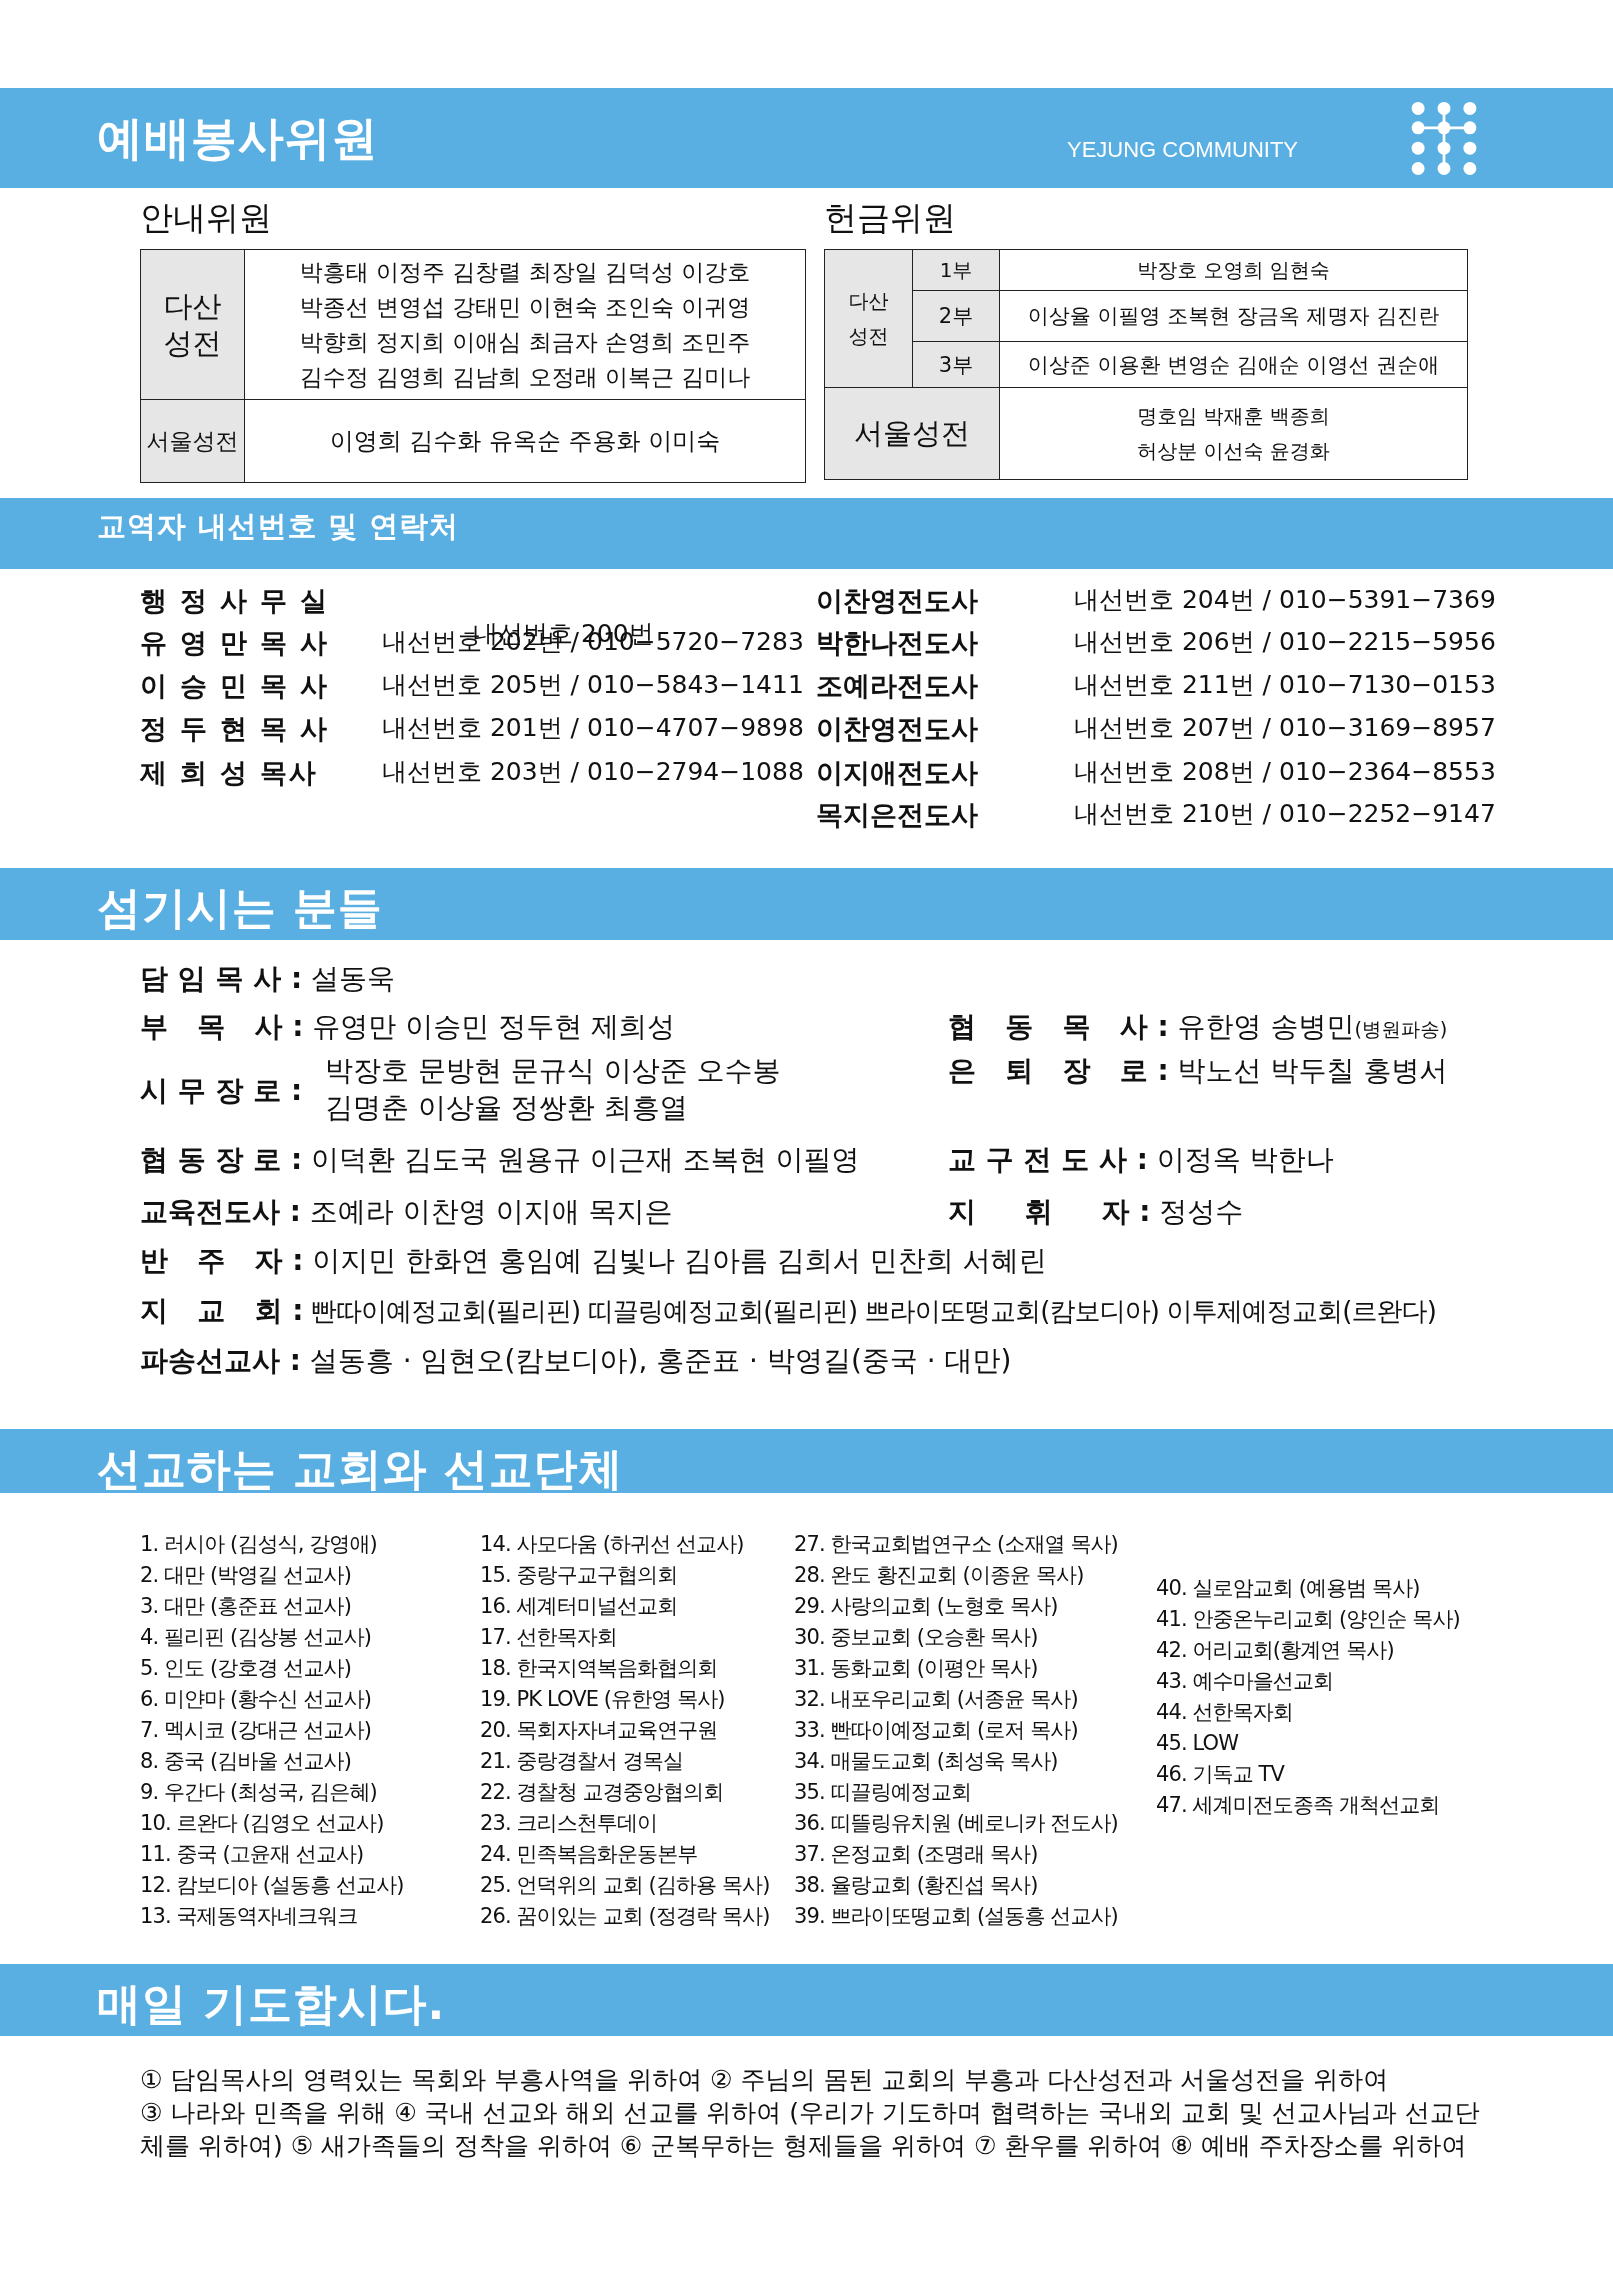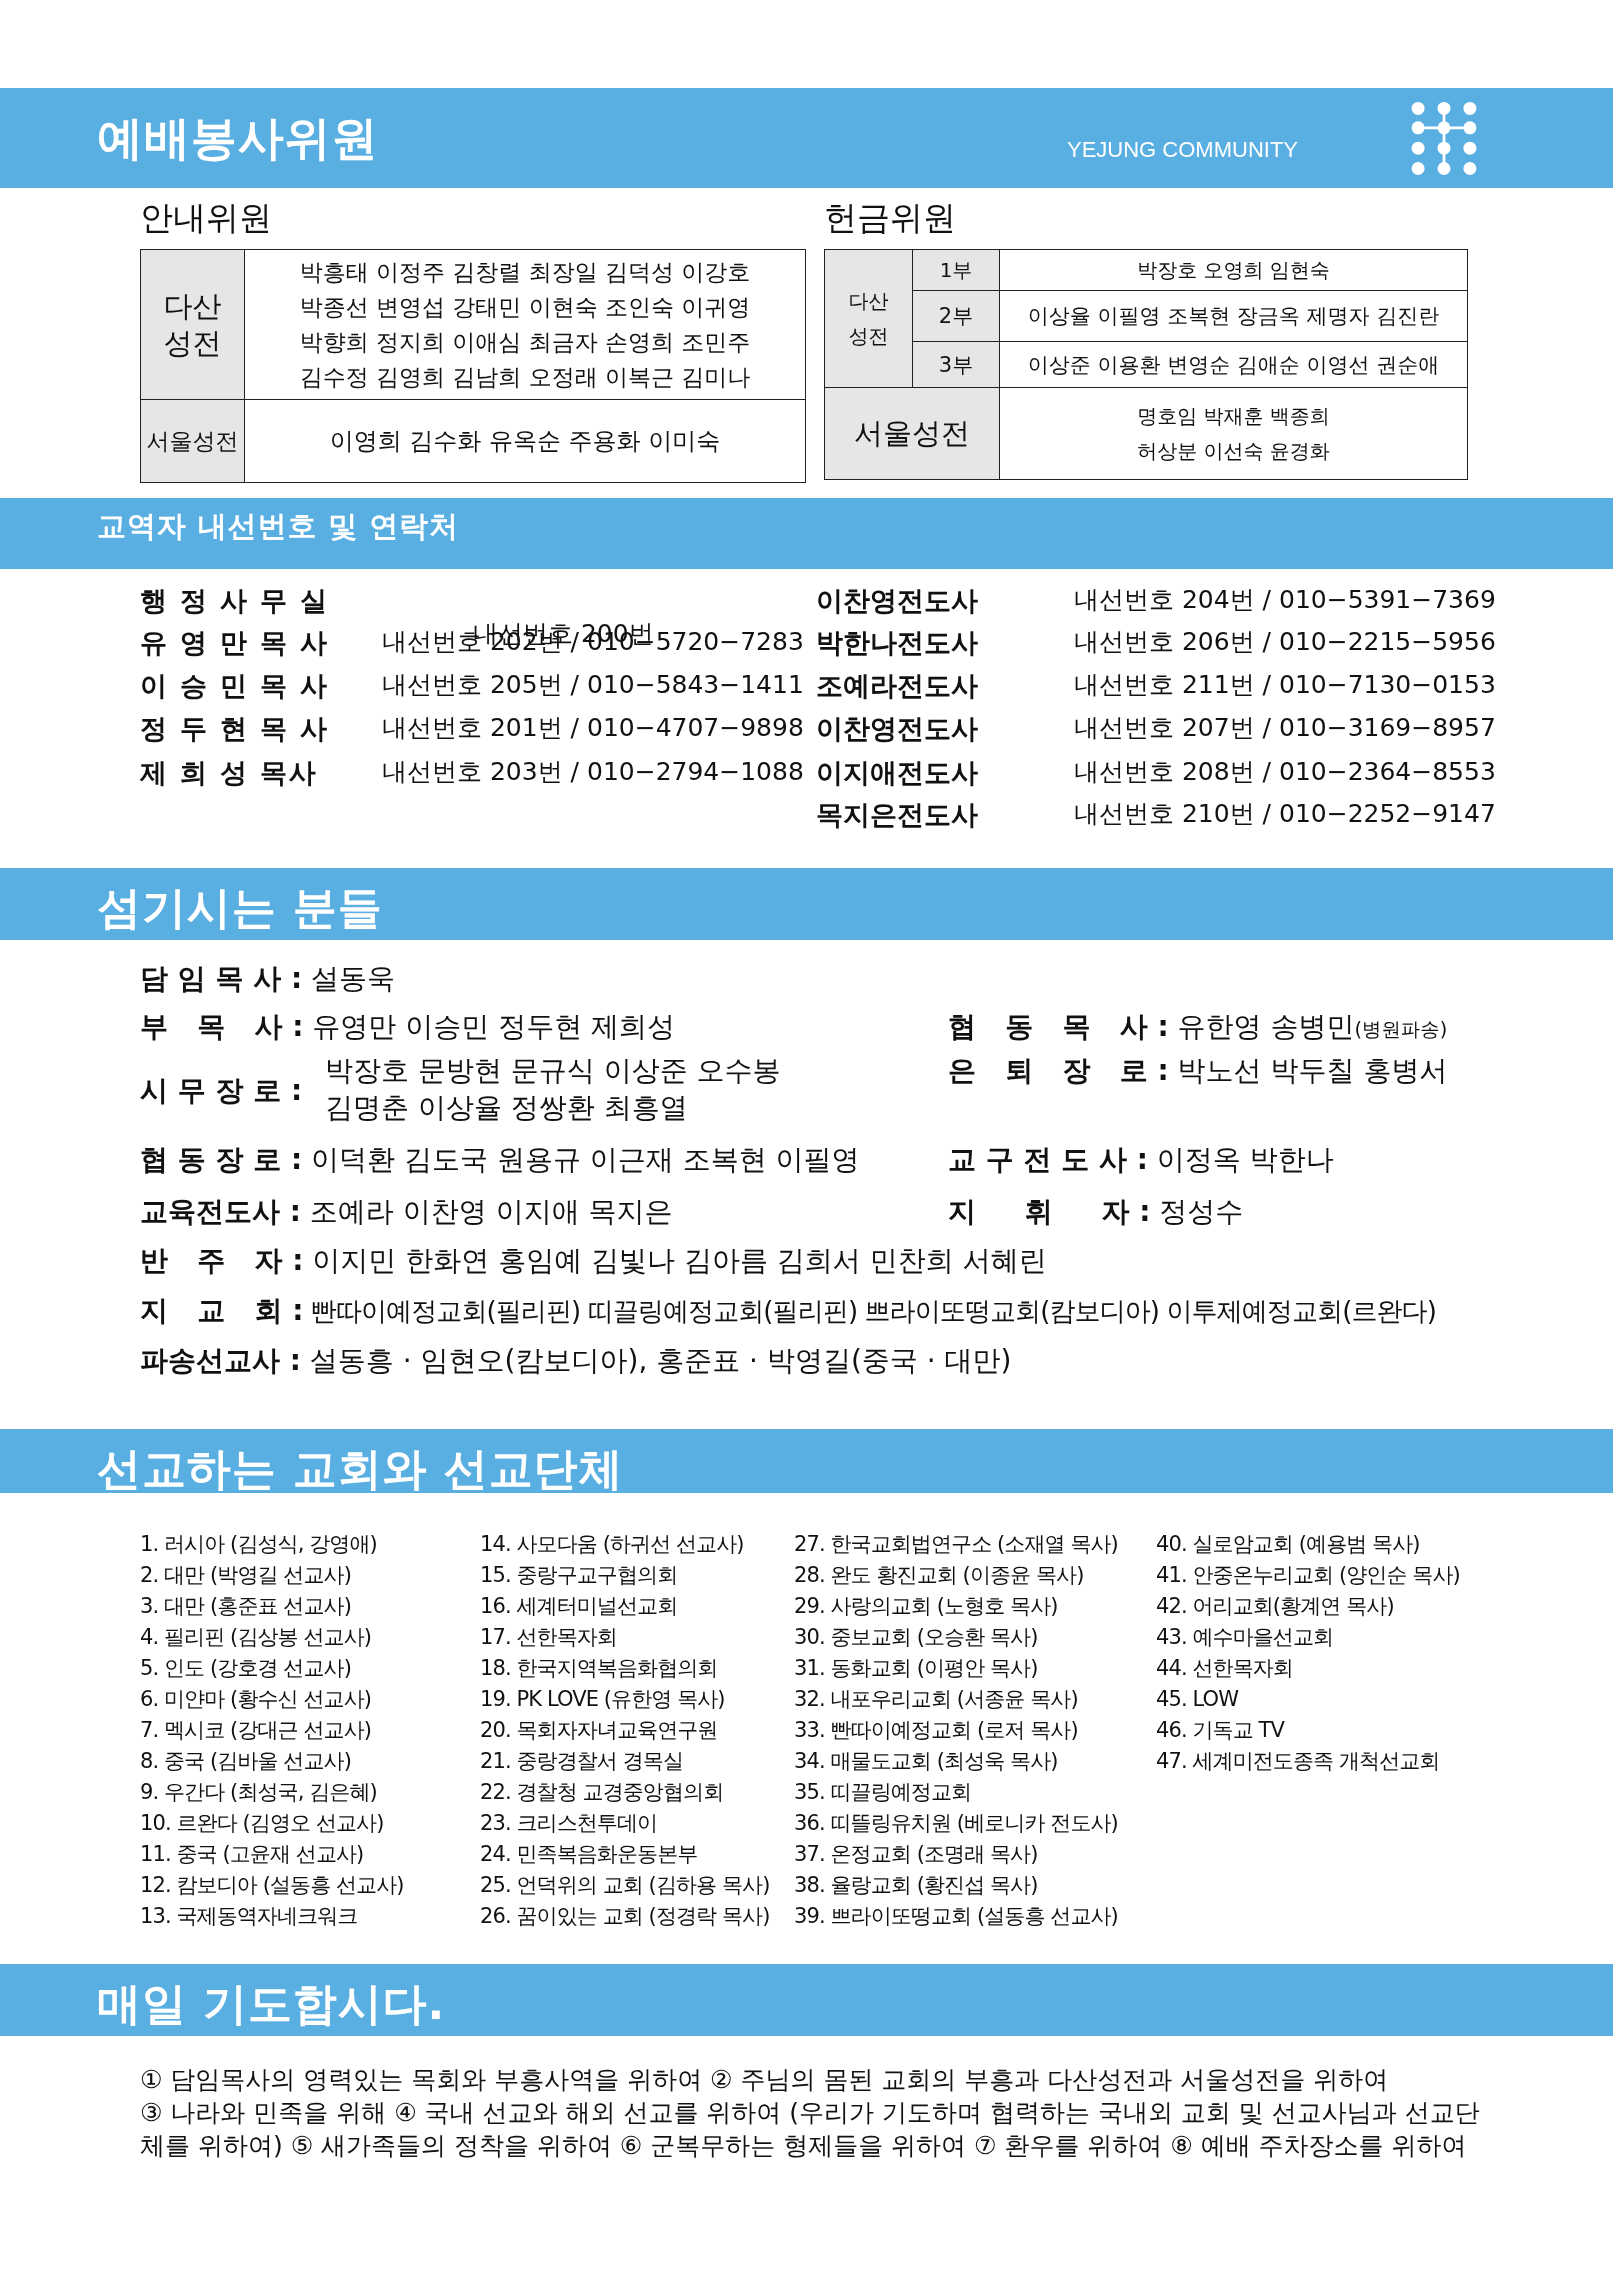--- a/index.html
+++ b/index.html
@@ -50,21 +50,21 @@
   .contact-val { position: absolute; font-size: 25px; }
 
   .staff { position: absolute; top: 960px; left: 140px; width: 1384px; }
   .staff-row { position: absolute; font-size: 28px; white-space: nowrap; }
   .staff-label { font-weight: bold; display: inline-block; }
   .staff-val { display: inline-block; }
   .staff-note { font-size: 19.4px; }
 
   .mission { position: absolute; top: 1529px; font-size: 21px; line-height: 31px; white-space: nowrap; letter-spacing: -0.9px; }
   .mission div { height: 31px; }
-  .m1 { left: 140px; } .m2 { left: 480px; } .m3 { left: 794px; } .m4 { left: 1156px; }
+  .m1 { left: 140px; } .m2 { left: 480px; } .m3 { left: 794px; } .m4 { left: 1156px; margin-top: 44px; }
 
   .prayer { position: absolute; left: 140px; top: 2063px; width: 1366px; font-size: 25px; line-height: 33px; }
   .prayer div { white-space: nowrap; }
 </style>
 </head>
 <body>
 
 <div class="band band1">
   <div class="band-title">예배봉사위원</div>
   <div class="brand">YEJUNG COMMUNITY</div>

